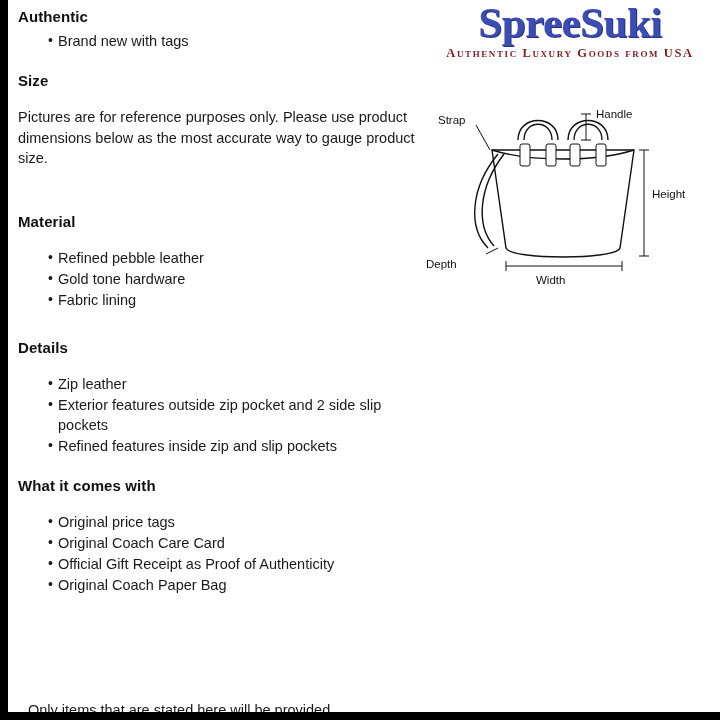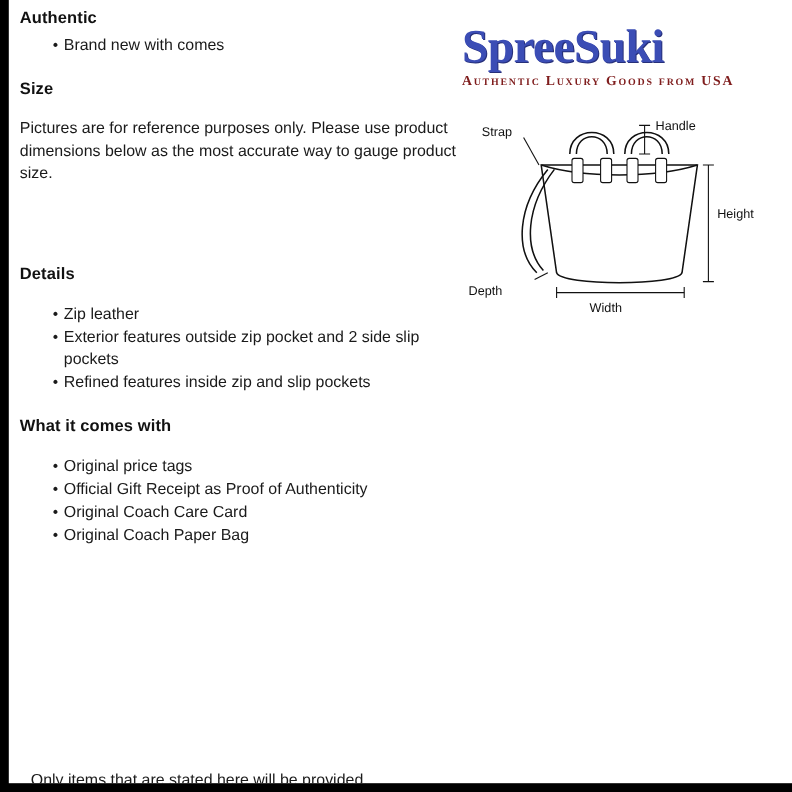--- a/index.html
+++ b/index.html
@@ -62,23 +62,23 @@
     font-size: 14px;
   }
   .gap-s { height: 12px; }
   .gap-m { height: 20px; }
   .gap-l { height: 28px; }
 
   
   .logo {
     position: absolute;
     right: 0px;
-    top: 20px;
+    top: 0;
     width: 300px;
-    text-align: left;
+    text-align: center;
     overflow: hidden;
   }
   .logo-main {
     font-family: "Liberation Serif", serif;
     font-weight: bold;
     font-size: 43px;
     color: #3b4db5;
     letter-spacing: -0.5px;
     line-height: 1.05;
     white-space: nowrap;
@@ -172,57 +172,66 @@
         <text x="116" y="196">Width</text>
       </g>
     </svg>
   </div>
 
   <div class="content">
 
     <div>
       <div class="sec-head">Authentic</div>
       <ul class="bullets">
-        <li>Brand new with comes</li>
+        <li>Brand new with tags</li>
       </ul>
     </div>
 
     <div class="gap-m"></div>
 
     <div>
       <div class="sec-head">Size</div>
       <div class="gap-s"></div>
       <p class="para">Pictures are for reference purposes only. Please use product dimensions below as the most accurate way to gauge product size.</p>
       <div class="gap-s"></div>
     </div>
 
     <div class="gap-l"></div>
 
+    <div>
+      <div class="sec-head">Material</div>
+      <div class="gap-s"></div>
+      <ul class="bullets">
+        <li>Refined pebble leather</li>
+        <li>Gold tone hardware</li>
+        <li>Fabric lining</li>
+      </ul>
+    </div>
 
     <div class="gap-l"></div>
 
     <div>
       <div class="sec-head">Details</div>
       <div class="gap-s"></div>
       <ul class="bullets">
         <li>Zip leather</li>
         <li>Exterior features outside zip pocket and 2 side slip pockets</li>
         <li>Refined features inside zip and slip pockets</li>
       </ul>
     </div>
 
     <div class="gap-m"></div>
 
     <div>
       <div class="sec-head">What it comes with</div>
       <div class="gap-s"></div>
       <ul class="bullets">
         <li>Original price tags</li>
+        <li>Original Coach Care Card</li>
         <li>Official Gift Receipt as Proof of Authenticity</li>
-        <li>Original Coach Care Card</li>
         <li>Original Coach Paper Bag</li>
       </ul>
     </div>
 
   </div>
 
   <div class="footer-note">Only items that are stated here will be provided.</div>
 
 </div>
 

